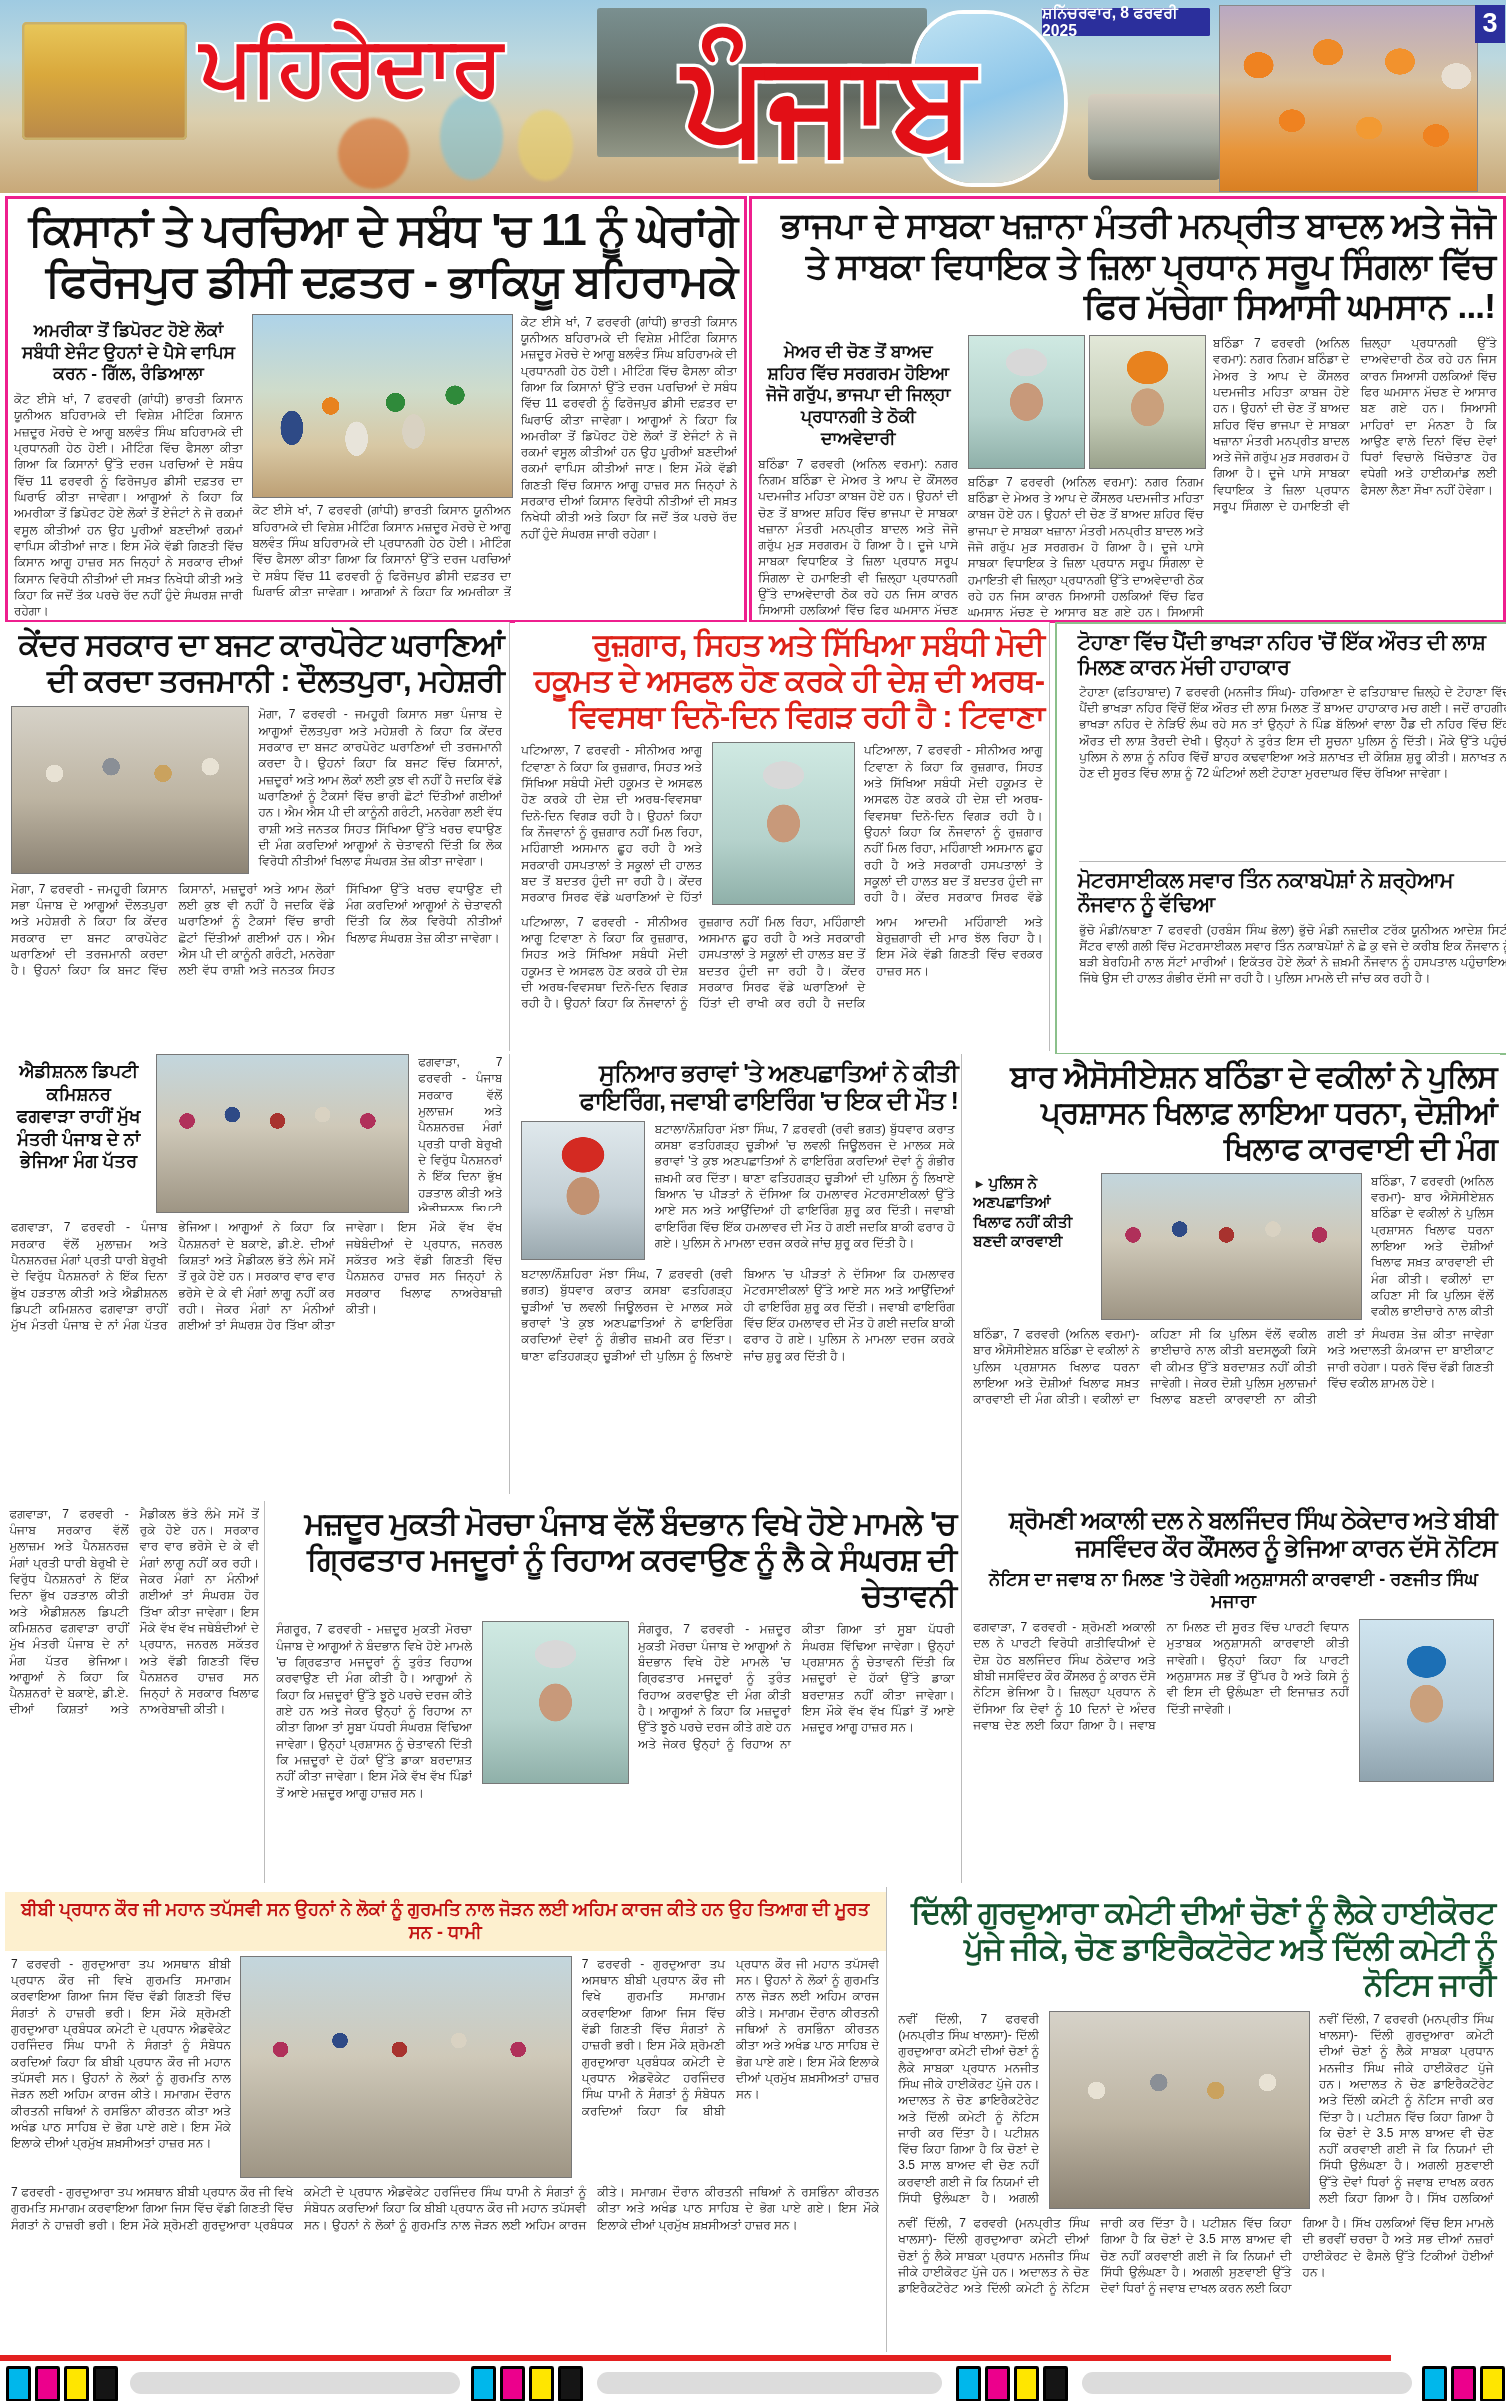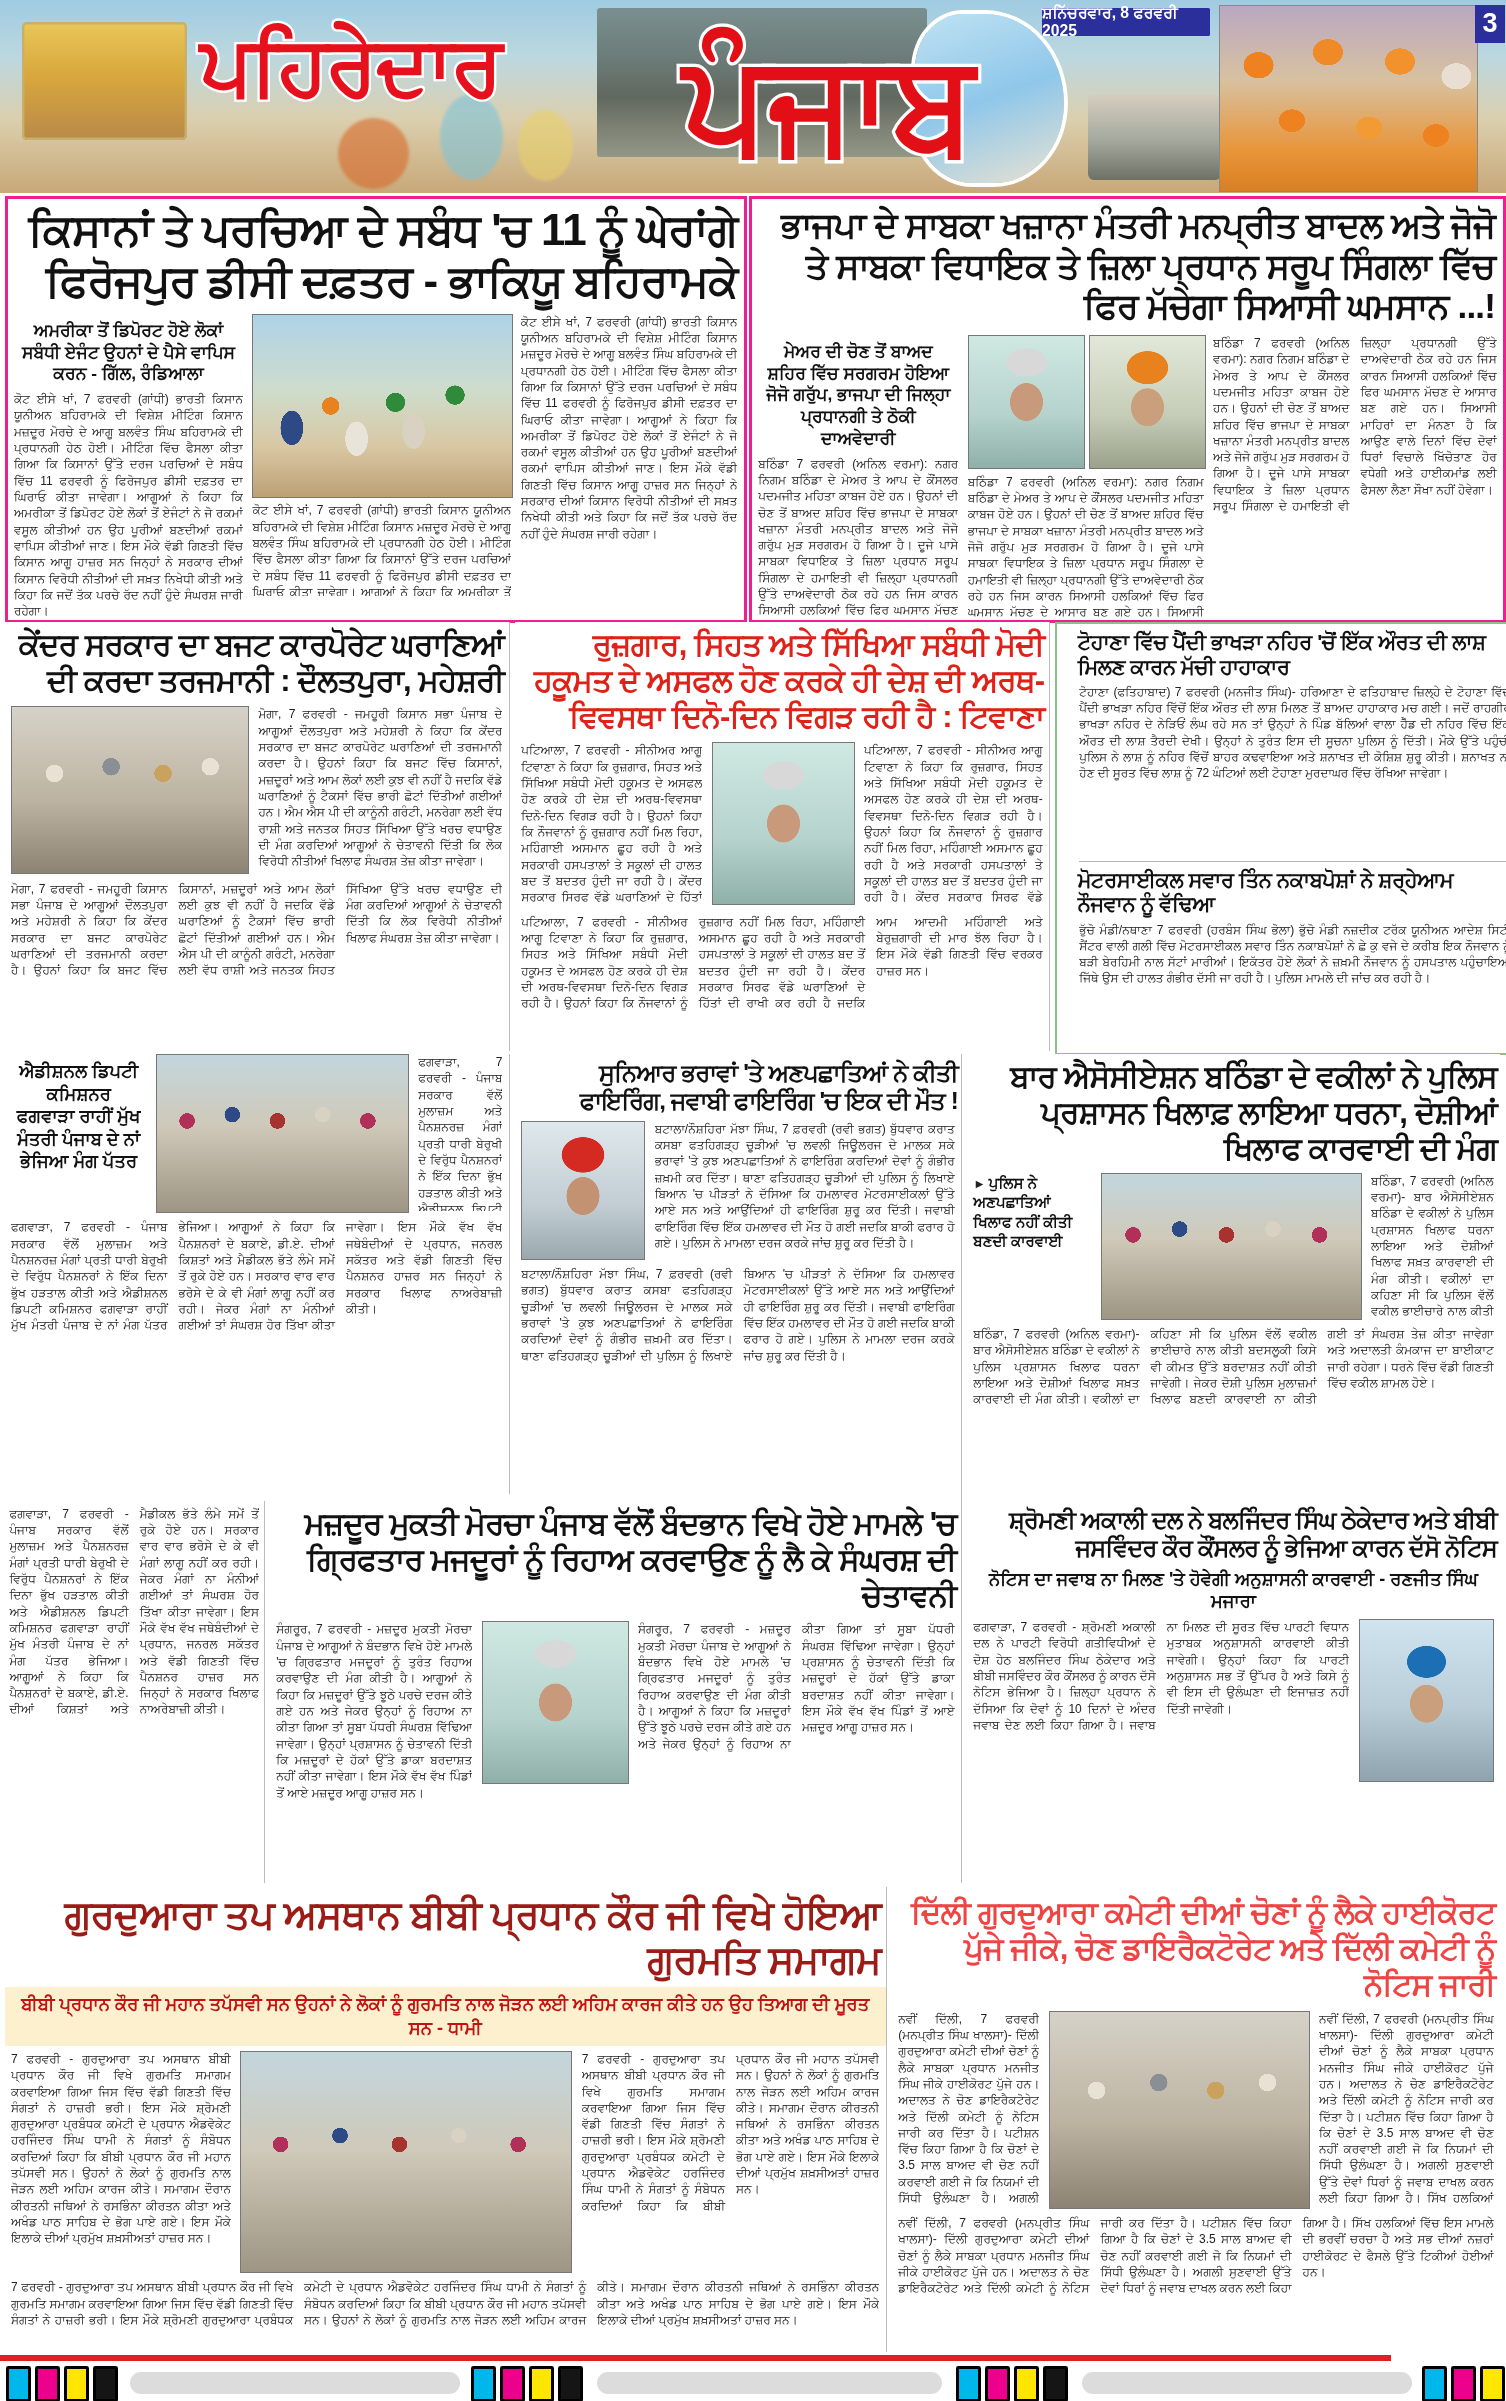--- a/index.html
+++ b/index.html
@@ -35,21 +35,21 @@
   .mh-tractor{position:absolute;left:1088px;top:94px;width:133px;height:86px;border-radius:6.3px;
      background:linear-gradient(180deg,#d7cdbf 0%,#9aa39d 55%,#5d6660 100%);opacity:.85;}
   
   .art{position:absolute;overflow:hidden;background:#fff;}
   .hl{font-weight:bold;text-align:right;line-height:1.16;letter-spacing:-0.8px;margin:0 3.1px;}
   .hl-xl{font-size:44px;}
   .hl-lg{font-size:35px;}
   .hl-md{font-size:31px;}
   .hl-sm{font-size:24px;}
   .hl-xs{font-size:21px;letter-spacing:-0.4px;}
-  .red{color:#de2218;} .maroon{color:#9b1b17;} .blue{color:#ef4444;}
+  .red{color:#de2218;} .maroon{color:#9b1b17;} .blue{color:#14532d;}
   .sub{font-weight:bold;text-align:center;font-size:17.3px;line-height:1.25;margin:6.3px 4.7px;}
   .sub-sm{font-size:18px;}
   .body{font-size:12px;line-height:1.36;text-align:justify;color:#222;
         overflow:hidden;word-break:break-word;}
   .cols2{columns:2;column-gap:11px;}
   .cols3{columns:3;column-gap:11px;}
   .row{display:flex;gap:9.4px;align-items:flex-start;padding:0 6.3px;}
   .grow{flex:1;}
   .ph{border:0.8px solid #777;flex:none;}
   .ph-rally{background:
@@ -233,21 +233,20 @@
   <section class="art" style="left:967px;top:1501px;width:533px;height:382px;">
     <h2 class="hl hl-sm" style="margin:4.7px 3.1px 3.1px">ਸ਼੍ਰੋਮਣੀ ਅਕਾਲੀ ਦਲ ਨੇ ਬਲਜਿੰਦਰ ਸਿੰਘ ਠੇਕੇਦਾਰ ਅਤੇ ਬੀਬੀ ਜਸਵਿੰਦਰ ਕੌਰ ਕੌਂਸਲਰ ਨੂੰ ਭੇਜਿਆ ਕਾਰਨ ਦੱਸੋ ਨੋਟਿਸ</h2>
     <div class="sub sub-sm">ਨੋਟਿਸ ਦਾ ਜਵਾਬ ਨਾ ਮਿਲਣ 'ਤੇ ਹੋਵੇਗੀ ਅਨੁਸ਼ਾਸਨੀ ਕਾਰਵਾਈ - ਰਣਜੀਤ ਸਿੰਘ ਮਜਾਰਾ</div>
     <div class="row">
       <div class="body cols2 grow" style="height:236px;">ਫਗਵਾੜਾ, 7 ਫਰਵਰੀ - ਸ਼੍ਰੋਮਣੀ ਅਕਾਲੀ ਦਲ ਨੇ ਪਾਰਟੀ ਵਿਰੋਧੀ ਗਤੀਵਿਧੀਆਂ ਦੇ ਦੋਸ਼ ਹੇਠ ਬਲਜਿੰਦਰ ਸਿੰਘ ਠੇਕੇਦਾਰ ਅਤੇ ਬੀਬੀ ਜਸਵਿੰਦਰ ਕੌਰ ਕੌਂਸਲਰ ਨੂੰ ਕਾਰਨ ਦੱਸੋ ਨੋਟਿਸ ਭੇਜਿਆ ਹੈ। ਜ਼ਿਲ੍ਹਾ ਪ੍ਰਧਾਨ ਨੇ ਦੱਸਿਆ ਕਿ ਦੋਵਾਂ ਨੂੰ 10 ਦਿਨਾਂ ਦੇ ਅੰਦਰ ਜਵਾਬ ਦੇਣ ਲਈ ਕਿਹਾ ਗਿਆ ਹੈ। ਜਵਾਬ ਨਾ ਮਿਲਣ ਦੀ ਸੂਰਤ ਵਿੱਚ ਪਾਰਟੀ ਵਿਧਾਨ ਮੁਤਾਬਕ ਅਨੁਸ਼ਾਸਨੀ ਕਾਰਵਾਈ ਕੀਤੀ ਜਾਵੇਗੀ। ਉਨ੍ਹਾਂ ਕਿਹਾ ਕਿ ਪਾਰਟੀ ਅਨੁਸ਼ਾਸਨ ਸਭ ਤੋਂ ਉੱਪਰ ਹੈ ਅਤੇ ਕਿਸੇ ਨੂੰ ਵੀ ਇਸ ਦੀ ਉਲੰਘਣਾ ਦੀ ਇਜਾਜ਼ਤ ਨਹੀਂ ਦਿੱਤੀ ਜਾਵੇਗੀ।</div>
       <div class="ph ph-portrait" style="width:133px;height:161px;"></div>
     </div>
   </section>
 
   <section class="art" style="left:4.7px;top:1887px;width:881px;height:465px;border-right:0.8px solid #bbb;">
-    <h2 class="hl maroon" style="font-size:39px;margin:4.7px 4.7px 3.1px">ਗੁਰਦੁਆਰਾ ਤਪ ਅਸਥਾਨ ਬੀਬੀ ਪ੍ਰਧਾਨ ਕੌਰ ਜੀ ਵਿਖੇ ਹੋਇਆ ਗੁਰਮਤਿ ਸਮਾਗਮ</h2>
     <div class="ystrip">ਬੀਬੀ ਪ੍ਰਧਾਨ ਕੌਰ ਜੀ ਮਹਾਨ ਤਪੱਸਵੀ ਸਨ ਉਹਨਾਂ ਨੇ ਲੋਕਾਂ ਨੂੰ ਗੁਰਮਤਿ ਨਾਲ ਜੋੜਨ ਲਈ ਅਹਿਮ ਕਾਰਜ ਕੀਤੇ ਹਨ ਉਹ ਤਿਆਗ ਦੀ ਮੂਰਤ ਸਨ - ਧਾਮੀ</div>
     <div class="row">
       <div class="body" style="width:220px;height:220px;">7 ਫਰਵਰੀ - ਗੁਰਦੁਆਰਾ ਤਪ ਅਸਥਾਨ ਬੀਬੀ ਪ੍ਰਧਾਨ ਕੌਰ ਜੀ ਵਿਖੇ ਗੁਰਮਤਿ ਸਮਾਗਮ ਕਰਵਾਇਆ ਗਿਆ ਜਿਸ ਵਿੱਚ ਵੱਡੀ ਗਿਣਤੀ ਵਿੱਚ ਸੰਗਤਾਂ ਨੇ ਹਾਜ਼ਰੀ ਭਰੀ। ਇਸ ਮੌਕੇ ਸ਼੍ਰੋਮਣੀ ਗੁਰਦੁਆਰਾ ਪ੍ਰਬੰਧਕ ਕਮੇਟੀ ਦੇ ਪ੍ਰਧਾਨ ਐਡਵੋਕੇਟ ਹਰਜਿੰਦਰ ਸਿੰਘ ਧਾਮੀ ਨੇ ਸੰਗਤਾਂ ਨੂੰ ਸੰਬੋਧਨ ਕਰਦਿਆਂ ਕਿਹਾ ਕਿ ਬੀਬੀ ਪ੍ਰਧਾਨ ਕੌਰ ਜੀ ਮਹਾਨ ਤਪੱਸਵੀ ਸਨ। ਉਹਨਾਂ ਨੇ ਲੋਕਾਂ ਨੂੰ ਗੁਰਮਤਿ ਨਾਲ ਜੋੜਨ ਲਈ ਅਹਿਮ ਕਾਰਜ ਕੀਤੇ। ਸਮਾਗਮ ਦੌਰਾਨ ਕੀਰਤਨੀ ਜਥਿਆਂ ਨੇ ਰਸਭਿੰਨਾ ਕੀਰਤਨ ਕੀਤਾ ਅਤੇ ਅਖੰਡ ਪਾਠ ਸਾਹਿਬ ਦੇ ਭੋਗ ਪਾਏ ਗਏ। ਇਸ ਮੌਕੇ ਇਲਾਕੇ ਦੀਆਂ ਪ੍ਰਮੁੱਖ ਸ਼ਖ਼ਸੀਅਤਾਂ ਹਾਜ਼ਰ ਸਨ।</div>
       <div class="ph ph-crowd" style="width:330px;height:220px;"></div>
       <div class="body cols2 grow" style="height:220px;">7 ਫਰਵਰੀ - ਗੁਰਦੁਆਰਾ ਤਪ ਅਸਥਾਨ ਬੀਬੀ ਪ੍ਰਧਾਨ ਕੌਰ ਜੀ ਵਿਖੇ ਗੁਰਮਤਿ ਸਮਾਗਮ ਕਰਵਾਇਆ ਗਿਆ ਜਿਸ ਵਿੱਚ ਵੱਡੀ ਗਿਣਤੀ ਵਿੱਚ ਸੰਗਤਾਂ ਨੇ ਹਾਜ਼ਰੀ ਭਰੀ। ਇਸ ਮੌਕੇ ਸ਼੍ਰੋਮਣੀ ਗੁਰਦੁਆਰਾ ਪ੍ਰਬੰਧਕ ਕਮੇਟੀ ਦੇ ਪ੍ਰਧਾਨ ਐਡਵੋਕੇਟ ਹਰਜਿੰਦਰ ਸਿੰਘ ਧਾਮੀ ਨੇ ਸੰਗਤਾਂ ਨੂੰ ਸੰਬੋਧਨ ਕਰਦਿਆਂ ਕਿਹਾ ਕਿ ਬੀਬੀ ਪ੍ਰਧਾਨ ਕੌਰ ਜੀ ਮਹਾਨ ਤਪੱਸਵੀ ਸਨ। ਉਹਨਾਂ ਨੇ ਲੋਕਾਂ ਨੂੰ ਗੁਰਮਤਿ ਨਾਲ ਜੋੜਨ ਲਈ ਅਹਿਮ ਕਾਰਜ ਕੀਤੇ। ਸਮਾਗਮ ਦੌਰਾਨ ਕੀਰਤਨੀ ਜਥਿਆਂ ਨੇ ਰਸਭਿੰਨਾ ਕੀਰਤਨ ਕੀਤਾ ਅਤੇ ਅਖੰਡ ਪਾਠ ਸਾਹਿਬ ਦੇ ਭੋਗ ਪਾਏ ਗਏ। ਇਸ ਮੌਕੇ ਇਲਾਕੇ ਦੀਆਂ ਪ੍ਰਮੁੱਖ ਸ਼ਖ਼ਸੀਅਤਾਂ ਹਾਜ਼ਰ ਸਨ।</div>
     </div>
     <div class="body cols3" style="height:86px;margin:6.3px;">7 ਫਰਵਰੀ - ਗੁਰਦੁਆਰਾ ਤਪ ਅਸਥਾਨ ਬੀਬੀ ਪ੍ਰਧਾਨ ਕੌਰ ਜੀ ਵਿਖੇ ਗੁਰਮਤਿ ਸਮਾਗਮ ਕਰਵਾਇਆ ਗਿਆ ਜਿਸ ਵਿੱਚ ਵੱਡੀ ਗਿਣਤੀ ਵਿੱਚ ਸੰਗਤਾਂ ਨੇ ਹਾਜ਼ਰੀ ਭਰੀ। ਇਸ ਮੌਕੇ ਸ਼੍ਰੋਮਣੀ ਗੁਰਦੁਆਰਾ ਪ੍ਰਬੰਧਕ ਕਮੇਟੀ ਦੇ ਪ੍ਰਧਾਨ ਐਡਵੋਕੇਟ ਹਰਜਿੰਦਰ ਸਿੰਘ ਧਾਮੀ ਨੇ ਸੰਗਤਾਂ ਨੂੰ ਸੰਬੋਧਨ ਕਰਦਿਆਂ ਕਿਹਾ ਕਿ ਬੀਬੀ ਪ੍ਰਧਾਨ ਕੌਰ ਜੀ ਮਹਾਨ ਤਪੱਸਵੀ ਸਨ। ਉਹਨਾਂ ਨੇ ਲੋਕਾਂ ਨੂੰ ਗੁਰਮਤਿ ਨਾਲ ਜੋੜਨ ਲਈ ਅਹਿਮ ਕਾਰਜ ਕੀਤੇ। ਸਮਾਗਮ ਦੌਰਾਨ ਕੀਰਤਨੀ ਜਥਿਆਂ ਨੇ ਰਸਭਿੰਨਾ ਕੀਰਤਨ ਕੀਤਾ ਅਤੇ ਅਖੰਡ ਪਾਠ ਸਾਹਿਬ ਦੇ ਭੋਗ ਪਾਏ ਗਏ। ਇਸ ਮੌਕੇ ਇਲਾਕੇ ਦੀਆਂ ਪ੍ਰਮੁੱਖ ਸ਼ਖ਼ਸੀਅਤਾਂ ਹਾਜ਼ਰ ਸਨ।</div>
   </section>
 
   <section class="art" style="left:892px;top:1887px;width:608px;height:465px;">

